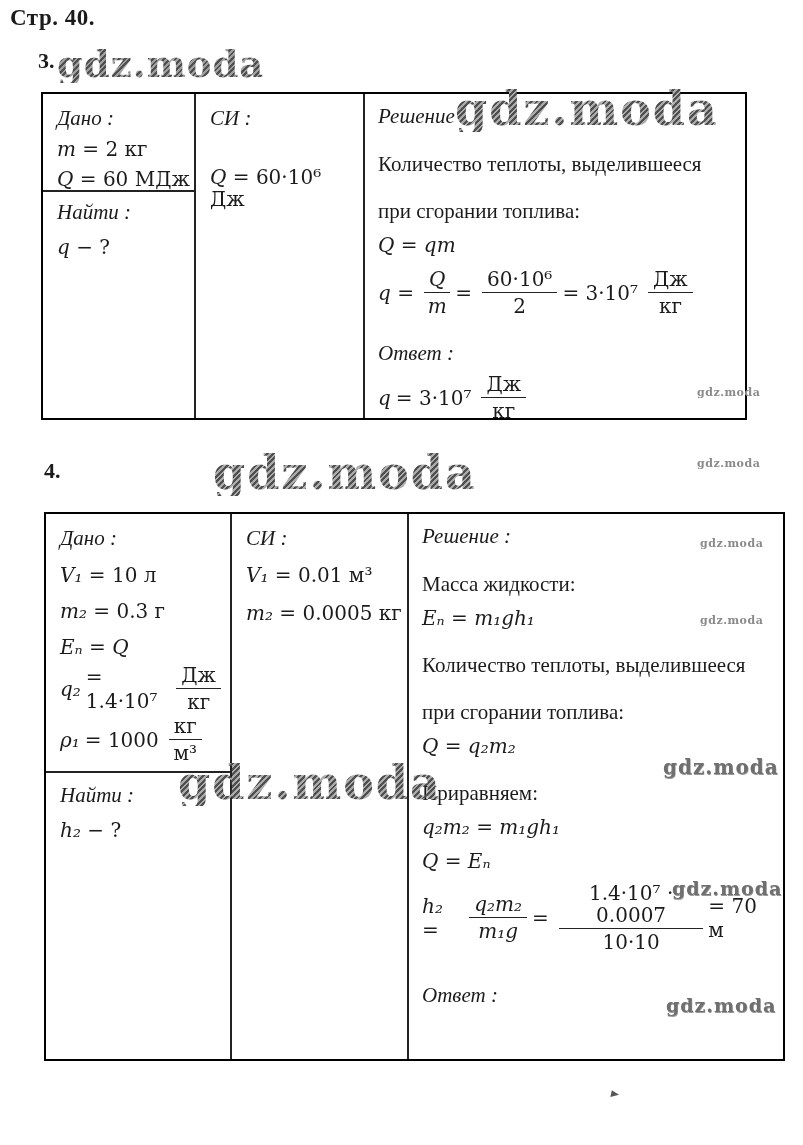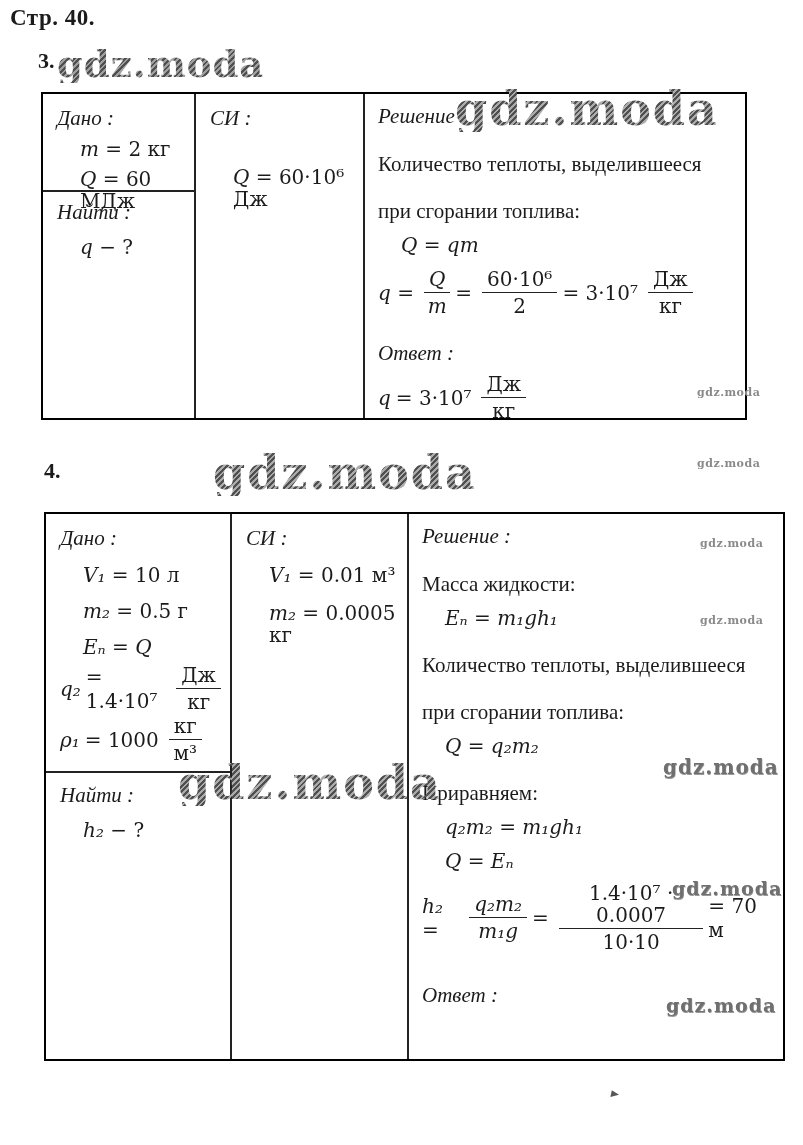--- a/index.html
+++ b/index.html
@@ -23,21 +23,21 @@
   .sec { box-sizing:border-box; }
   .t1 .given { height:98px; border-bottom:2px solid #222; padding:12px 4px 0 14px; }
   .t1 .find  { padding:8px 4px 0 14px; }
   .t2 .given { height:259px; border-bottom:2px solid #222; padding:12px 4px 0 14px; }
   .t2 .find  { padding:10px 4px 0 14px; }
   .c2 { padding:12px 4px 0 14px; }
   .c3 { padding:10px 10px 0 13px; }
 
   .lbl { font-style:italic; font-size:21px; line-height:24px; }
   .txt { font-size:21px; line-height:22px; margin-top:25px; }
-  .eq  { font-size:20px; line-height:22px; margin-top:12px; font-family:"DejaVu Serif",serif;margin-left:23px; }
+  .eq  { font-size:20px; line-height:22px; margin-top:12px; font-family:"DejaVu Serif",serif; }
   .eq i { font-style:italic; }
   .t1 .given .eq { margin-top:8px; }
   .t1 .c2 .eq { margin-top:36px; }
   .t2 .given .eq { margin-top:14px; }
   .t2 .c2 .eq { margin-top:14px; }
   .t2 .c2 .eq + .eq { margin-top:16px; }
 
   
   .frac { display:inline-block; vertical-align:middle; text-align:center; line-height:1.1; margin:0 5px; }
   .frac .num { display:block; border-bottom:1.6px solid #222; padding:0 5px 2px; }
@@ -150,21 +150,21 @@
 
   <div class="pnum pnum4">4.</div>
   <div class="wm wm-big wm-head4">gdz.moda</div>
   <div class="wm wm-sm wm-s2">gdz.moda</div>
 
   <div class="tbl t2">
     <div class="c c1">
       <div class="sec given">
         <div class="lbl">Дано :</div>
         <div class="eq"><i>V₁</i><span> = 10 л</span></div>
-        <div class="eq"><i>m₂</i><span> = 0.5 г</span></div>
+        <div class="eq"><i>m₂</i><span> = 0.3 г</span></div>
         <div class="eq"><i>Eₙ = Q</i></div>
         <div class="feq geq">
           <i>q₂</i>
           <span> = 1.4·10⁷</span>
           <span class="frac">
               <span class="num">Дж</span>
               <span class="den">кг</span>
             </span>
         </div>
         <div class="feq geq geq2">

